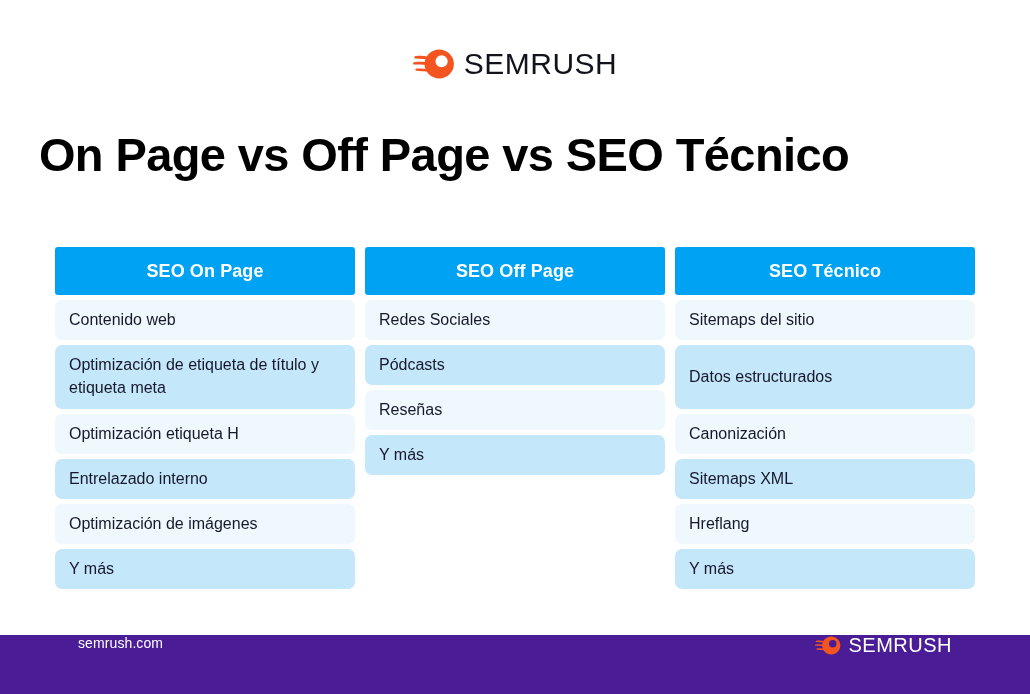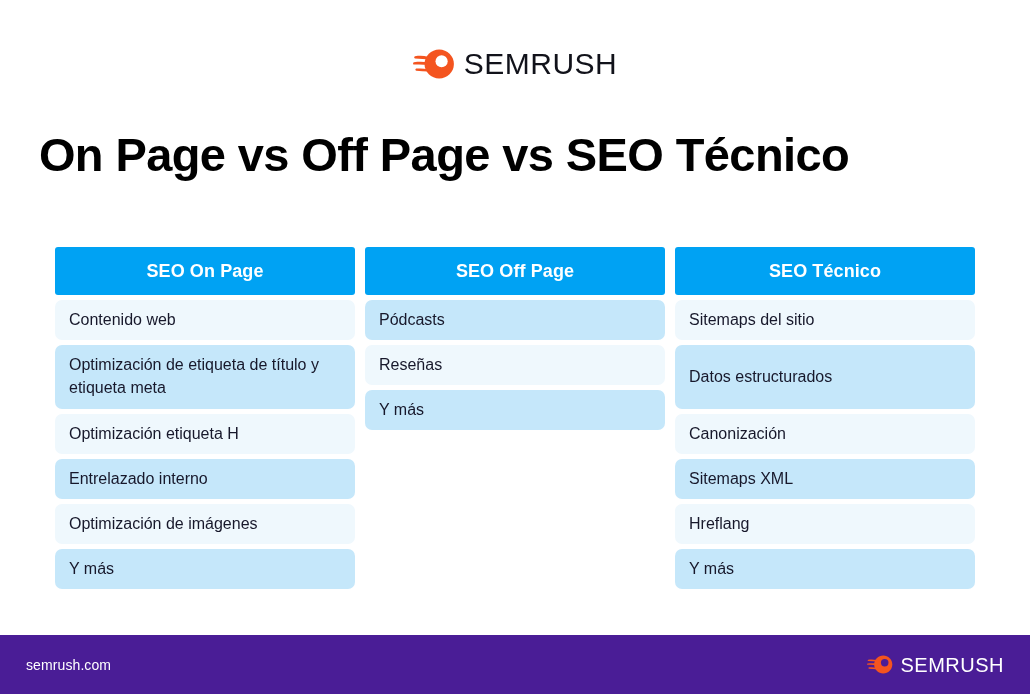--- a/index.html
+++ b/index.html
@@ -106,23 +106,23 @@
 
   
   .footer {
     position: absolute;
     left: 0;
     bottom: 0;
     width: 1030px;
     height: 59px;
     background: #4a1d96;
     display: flex;
-    align-items: center;
+    align-items: flex-start;
     justify-content: space-between;
-    padding: 0 26px;
+    padding: 0 78px;
     box-sizing: border-box;
   }
   .footer-url {
     color: #ffffff;
     font-size: 14px;
     letter-spacing: 0.1px;
   }
   .footer .logo { gap: 7px; }
   .footer .logo-mark { width: 26px; height: 19px; }
   .footer .logo-word {
@@ -159,20 +159,21 @@
     <div class="cell odd">Contenido web</div>
     <div class="cell even tall">Optimización de etiqueta de título y etiqueta meta</div>
     <div class="cell odd">Optimización etiqueta H</div>
     <div class="cell even">Entrelazado interno</div>
     <div class="cell odd">Optimización de imágenes</div>
     <div class="cell even">Y más</div>
   </div>
 
   <div class="column">
     <div class="col-header">SEO Off Page</div>
+    <div class="cell odd">Redes Sociales</div>
     <div class="cell even">Pódcasts</div>
     <div class="cell odd">Reseñas</div>
     <div class="cell even">Y más</div>
   </div>
 
   <div class="column">
     <div class="col-header">SEO Técnico</div>
     <div class="cell odd">Sitemaps del sitio</div>
     <div class="cell even tall">Datos estructurados</div>
     <div class="cell odd">Canonización</div>

